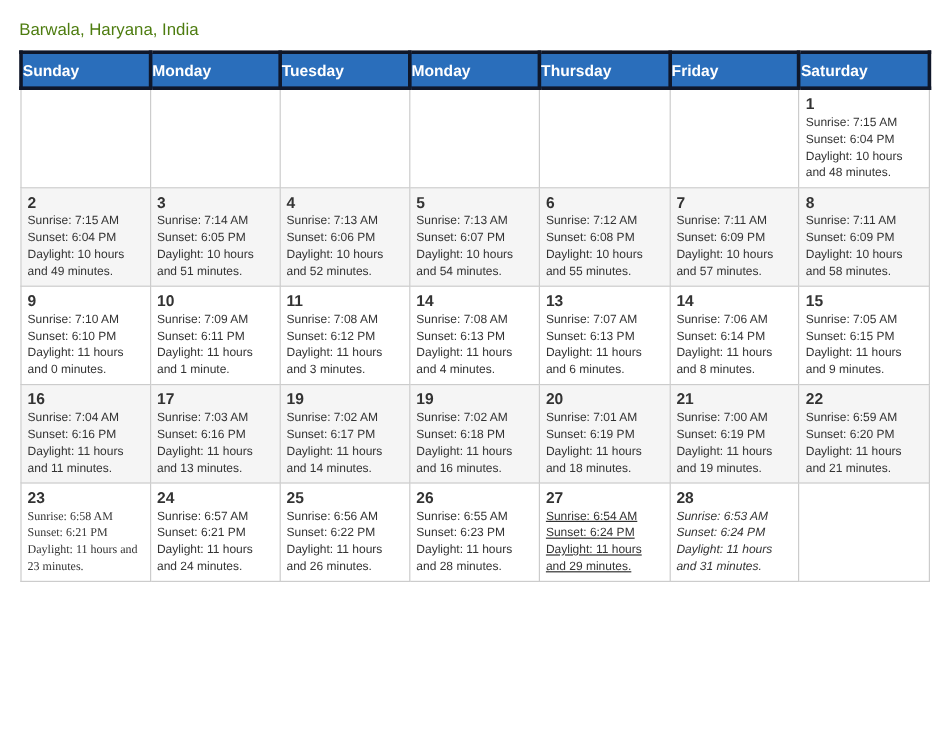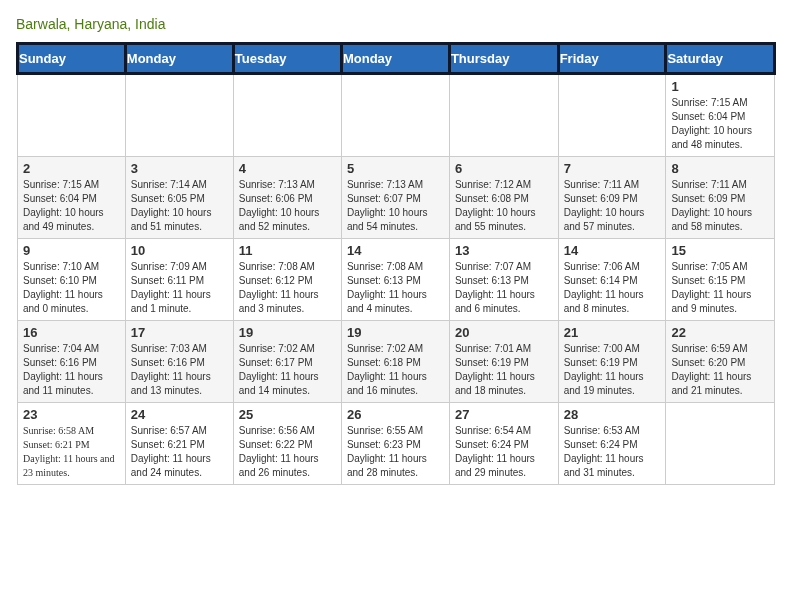--- a/index.html
+++ b/index.html
@@ -283,26 +283,26 @@
 Daylight: 11 hours and 26 minutes.</div>
         </td>
         <td>
           <span class="day-number">26</span>
           <div class="cell-text" style="white-space: pre-line;">Sunrise: 6:55 AM
 Sunset: 6:23 PM
 Daylight: 11 hours and 28 minutes.</div>
         </td>
         <td>
           <span class="day-number">27</span>
-          <div class="cell-text" style="white-space: pre-line;">Sunrise: 6:54 AM
+          <div class="cell-text" style="white-space: pre-line; text-decoration: underline;">Sunrise: 6:54 AM
 Sunset: 6:24 PM
 Daylight: 11 hours and 29 minutes.</div>
         </td>
         <td>
           <span class="day-number">28</span>
-          <div class="cell-text" style="white-space: pre-line;">Sunrise: 6:53 AM
+          <div class="cell-text" style="white-space: pre-line; font-style: italic;">Sunrise: 6:53 AM
 Sunset: 6:24 PM
 Daylight: 11 hours and 31 minutes.</div>
         </td>
         <td class="empty-cell"></td>
       </tr>
     </tbody>
 </table>
 
 </body></html>

